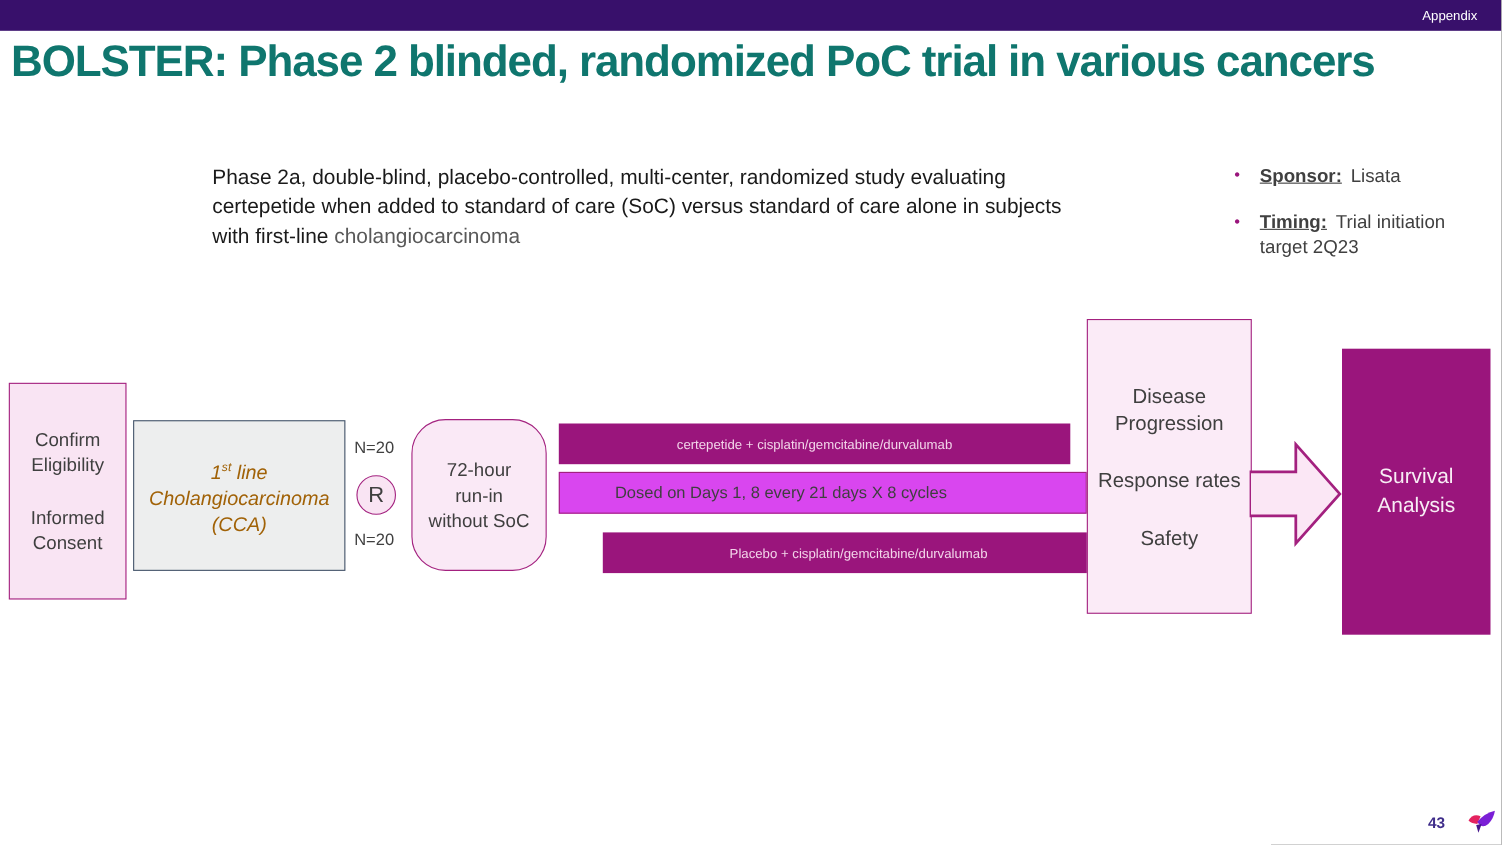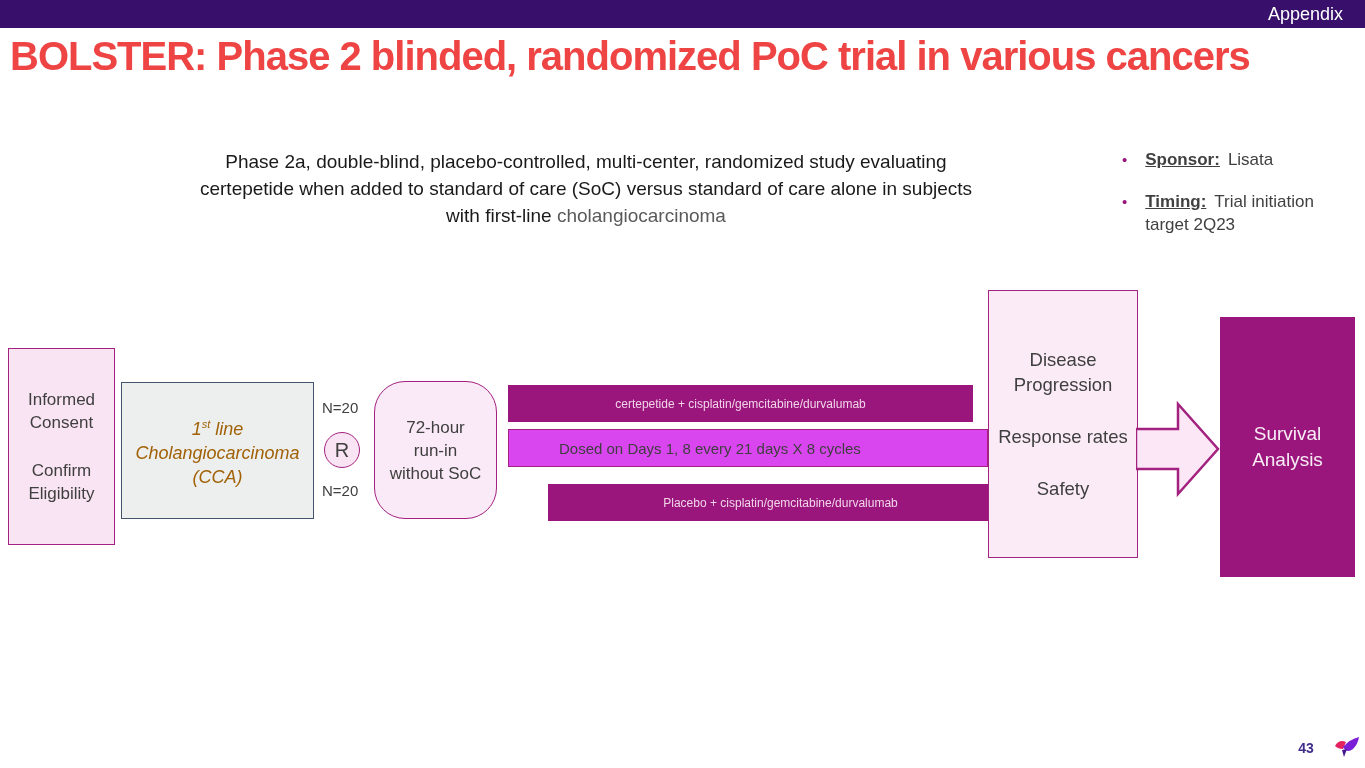--- a/index.html
+++ b/index.html
@@ -12,32 +12,32 @@
     overflow: hidden;
     margin: 0 auto;
   }
   
   .topbar {
     position: absolute; left: 0; top: 0; width: 1365px; height: 28px;
     background: #38106B;
     display: flex; align-items: center; justify-content: flex-end;
   }
   .topbar .appendix {
-    color: #ffffff; font-size: 18px; padding-right: 22px; font-weight: 400;
+    color: #ffffff; font-size: 12px; padding-right: 22px; font-weight: 400;
   }
   
   .title {
     position: absolute; left: 10px; top: 34px; width: 1340px;
-    color: #ef4444; font-size: 40px; font-weight: bold; letter-spacing: -1px;
+    color: #0f766e; font-size: 40px; font-weight: bold; letter-spacing: -1px;
     white-space: nowrap;
   }
   
   .description {
     position: absolute; left: 193px; top: 148px; width: 786px;
-    text-align: center; font-size: 19px; line-height: 27px; color: #1A1A1A;
+    text-align: left; font-size: 19px; line-height: 27px; color: #1A1A1A;
     font-weight: 400;
   }
   .description .hl { color: #595959; }
   
   .details {
     position: absolute; left: 1122px; top: 148px; width: 232px;
     font-size: 17px; color: #404040; line-height: 23px;
   }
   .detail-item { display: flex; margin-bottom: 19px; }
   .detail-item .bullet {
@@ -117,22 +117,22 @@
       <span class="bullet">•</span>
       <span><span class="label">Sponsor:</span><span>Lisata</span></span>
     </div>
     <div class="detail-item">
       <span class="bullet">•</span>
       <span><span class="label">Timing:</span><span>Trial initiation target 2Q23</span></span>
     </div>
   </div>
 
   <div class="box pinkbox box-eligibility">
+    <div class="grp">Confirm Eligibility</div>
     <div class="grp">Informed Consent</div>
-    <div class="grp">Confirm Eligibility</div>
   </div>
 
   <div class="box box-population">
     <div><span>1</span><sup>st</sup><span> line</span></div>
     <div>Cholangiocarcinoma</div>
     <div>(CCA)</div>
   </div>
 
   <div class="n-label n-top">N=20</div>
   <div class="r-circle">R</div>

